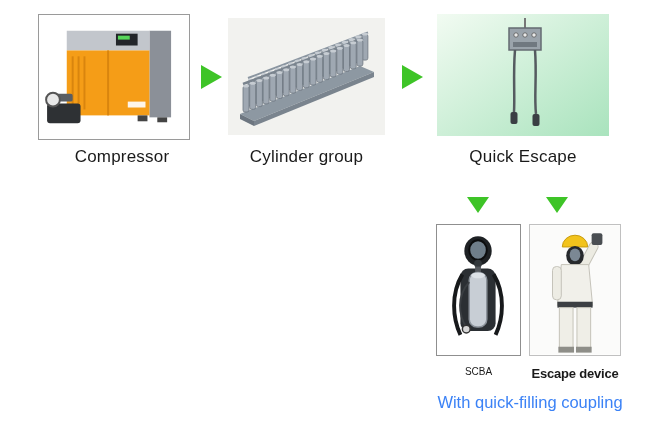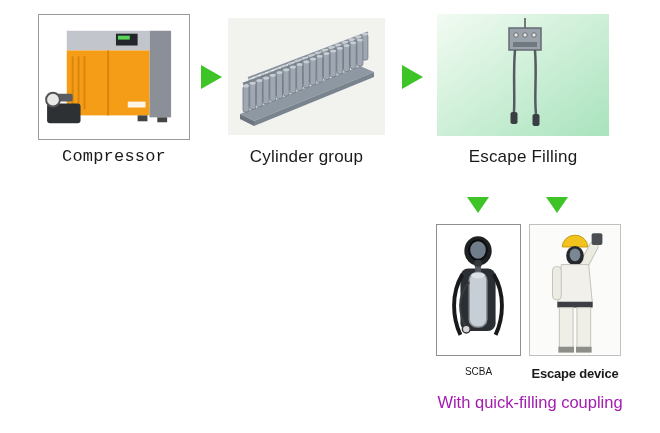--- a/index.html
+++ b/index.html
@@ -49,41 +49,41 @@
   .arrow-d2 { left: 545px; top: 196px; width: 24px; height: 18px; }
 
   .step-label {
     position: absolute;
     top: 147px;
     text-align: center;
     font-size: 17px;
     color: #1a1a1a;
     letter-spacing: 0.2px;
   }
-  .label-compressor { left: 38px; width: 152px; font-family: Liberation Mono, monospace; }
+  .label-compressor { left: 46px; width: 152px; }
   .label-cylinder   { left: 228px; width: 157px; }
   .label-quickfill  { left: 437px; width: 172px; }
 
   .branch-label {
     position: absolute;
     top: 366px;
     text-align: center;
     color: #1a1a1a;
   }
   .label-scba { left: 436px; width: 85px; font-size: 10px; }
   .label-escape { left: 522px; width: 106px; font-size: 13px; letter-spacing: -0.2px; font-weight: bold; }
 
   .caption {
     position: absolute;
     left: 400px;
     top: 393px;
     width: 260px;
     text-align: center;
     font-size: 16.5px;
-    color: #a21caf;
+    color: #3b82f6;
   }
 </style>
 </head>
 <body>
 
 <div class="stage">
 
   <div class="imgbox compressor-box">
     <svg viewBox="0 0 152 126" preserveAspectRatio="xMidYMid meet">
       <rect x="112" y="16" width="22" height="88" fill="#8b9098"></rect>
@@ -192,21 +192,21 @@
       <rect x="76" y="28" width="24" height="5" fill="#707880"></rect>
       <path d="M78,36 C76,60 78,80 77,98" stroke="#555b60" stroke-width="2.5" fill="none"></path>
       <path d="M98,36 C100,62 97,82 99,100" stroke="#555b60" stroke-width="2.5" fill="none"></path>
       <rect x="73.5" y="98" width="7" height="12" rx="2" fill="#3a3f44"></rect>
       <rect x="95.5" y="100" width="7" height="12" rx="2" fill="#3a3f44"></rect>
     </svg>
   </div>
 
   <div class="step-label label-compressor">Compressor</div>
   <div class="step-label label-cylinder">Cylinder group</div>
-  <div class="step-label label-quickfill">Escape Filling</div>
+  <div class="step-label label-quickfill">Quick Escape</div>
 
   <div class="arrow arrow-d1">
     <svg viewBox="0 0 24 18">
         <polygon points="1,1 23,1 12,17" fill="#3ec427"></polygon>
       </svg>
   </div>
   <div class="arrow arrow-d2">
     <svg viewBox="0 0 24 18">
         <polygon points="1,1 23,1 12,17" fill="#3ec427"></polygon>
       </svg>

